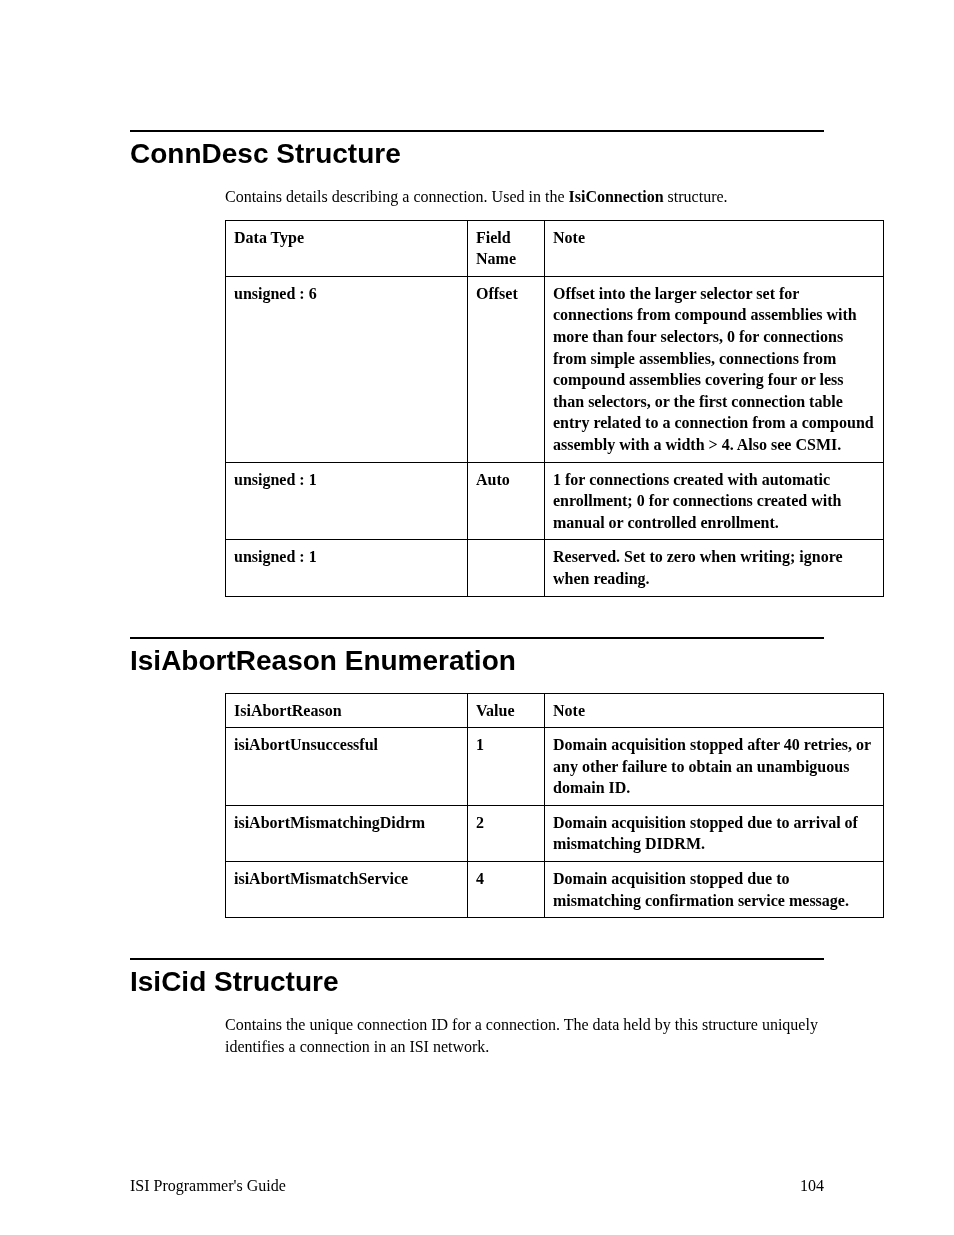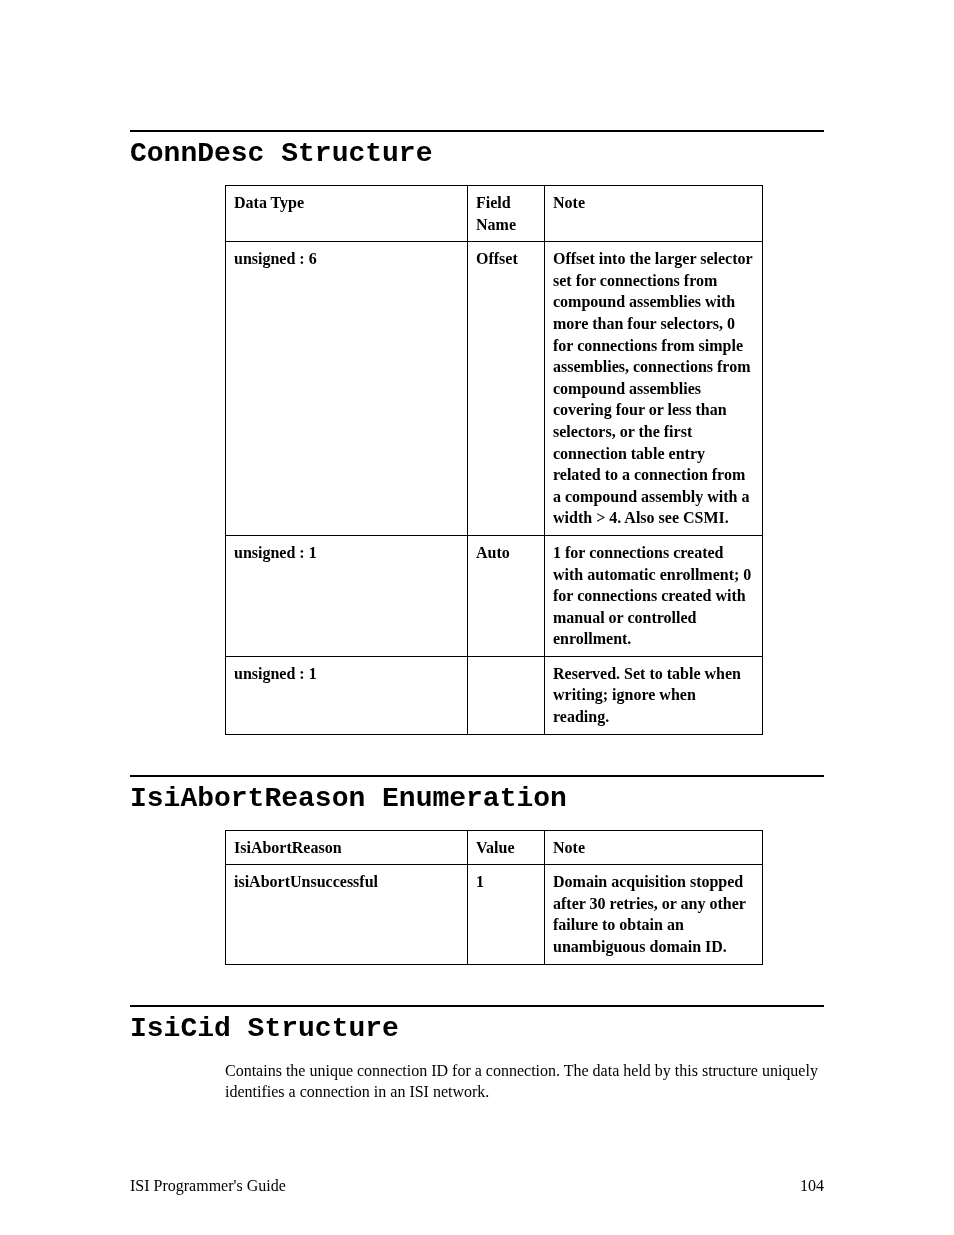--- a/index.html
+++ b/index.html
@@ -17,35 +17,35 @@
     position: relative;
   }
   .section {
     margin-bottom: 40px;
   }
   .section-rule {
     border-top: 2px solid #000;
     margin-bottom: 6px;
   }
   h1.heading {
-    font-family: Liberation Mono, monospace;
+    font-family: Liberation Sans, sans-serif;
     font-weight: bold;
     font-size: 28px;
     margin: 0 0 16px 0;
     letter-spacing: 0px;
   }
   .intro {
     font-size: 16px;
     margin: 0 0 12px 0;
     line-height: 1.35;
     margin-left: 95px;
   }
   table.data {
     border-collapse: collapse;
-    width: 538px;
+    width: 659px;
     margin-left: 95px;
     margin-bottom: 20px;
   }
   table.data th, table.data td {
     border: 1.5px solid #000;
     padding: 6px 8px;
     font-size: 16px;
     vertical-align: top;
     text-align: left;
     line-height: 1.35;
@@ -72,20 +72,23 @@
   b { font-weight: bold; }
 </style>
 </head>
 <body>
 
 <div class="page">
 
   <div class="section">
     <div class="section-rule"></div>
     <h1 class="heading">ConnDesc Structure</h1>
+    <p class="intro">
+      <span>Contains details describing a connection.  Used in the </span><b>IsiConnection</b><span> structure.</span>
+    </p>
     <table class="data">
       <thead>
         <tr>
           <th class="col-a">Data Type</th>
           <th class="col-b">Field Name</th>
           <th class="col-c">Note</th>
         </tr>
       </thead>
       <tbody>
         <tr>
@@ -94,42 +97,52 @@
           <td>Offset into the larger selector set for connections from compound assemblies with more than four selectors, 0 for connections from simple assemblies, connections from compound assemblies covering four or less than selectors, or the first connection table entry related to a connection from a compound assembly with a width &gt; 4.  Also see CSMI.</td>
         </tr>
         <tr>
           <td>unsigned : 1</td>
           <td>Auto</td>
           <td>1 for connections created with automatic enrollment; 0 for connections created with manual or controlled enrollment.</td>
         </tr>
         <tr>
           <td>unsigned : 1</td>
           <td></td>
-          <td>Reserved.  Set to table when writing; ignore when reading.</td>
+          <td>Reserved.  Set to zero when writing; ignore when reading.</td>
         </tr>
       </tbody>
     </table>
   </div>
 
   <div class="section">
     <div class="section-rule"></div>
     <h1 class="heading">IsiAbortReason Enumeration</h1>
     <table class="data">
       <thead>
         <tr>
           <th class="col-a">IsiAbortReason</th>
           <th class="col-b">Value</th>
           <th class="col-c">Note</th>
         </tr>
       </thead>
       <tbody>
         <tr>
           <td>isiAbortUnsuccessful</td>
           <td class="center">1</td>
-          <td>Domain acquisition stopped after 30 retries, or any other failure to obtain an unambiguous domain ID.</td>
+          <td>Domain acquisition stopped after 40 retries, or any other failure to obtain an unambiguous domain ID.</td>
+        </tr>
+        <tr>
+          <td>isiAbortMismatchingDidrm</td>
+          <td class="center">2</td>
+          <td>Domain acquisition stopped due to arrival of mismatching DIDRM.</td>
+        </tr>
+        <tr>
+          <td>isiAbortMismatchService</td>
+          <td class="center">4</td>
+          <td>Domain acquisition stopped due to mismatching confirmation service message.</td>
         </tr>
       </tbody>
     </table>
   </div>
 
   <div class="section">
     <div class="section-rule"></div>
     <h1 class="heading">IsiCid Structure</h1>
     <p class="intro">Contains the unique connection ID for a connection.  The data held by this structure uniquely identifies a connection in an ISI network.</p>
   </div>

